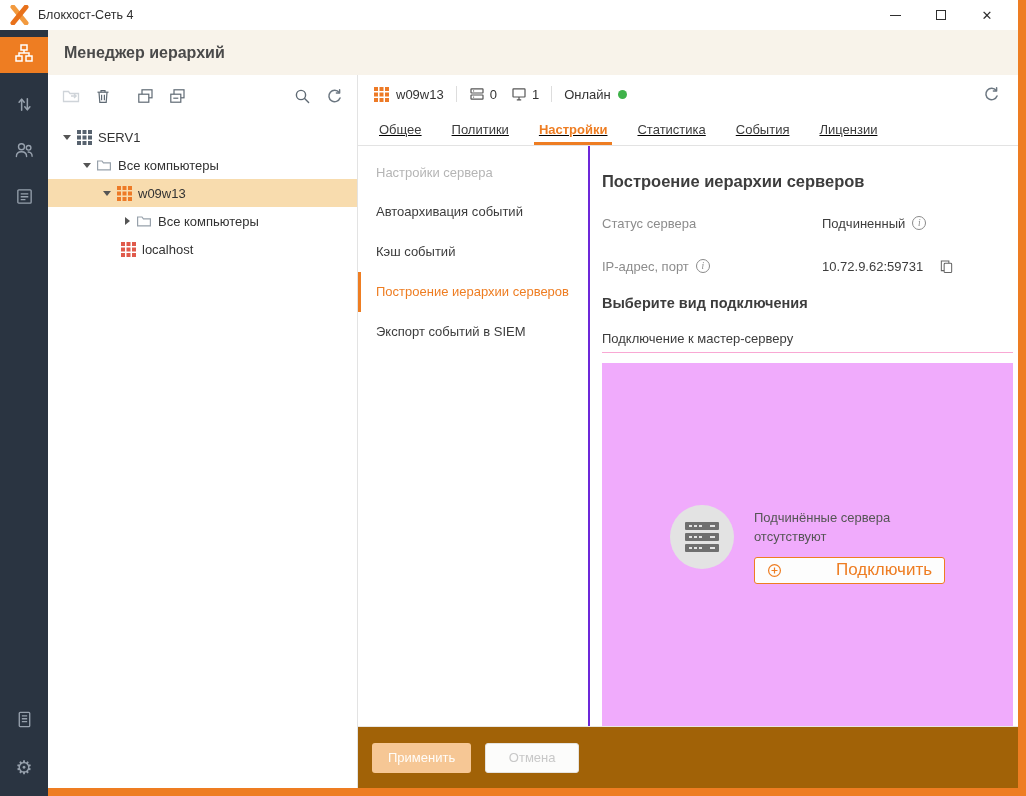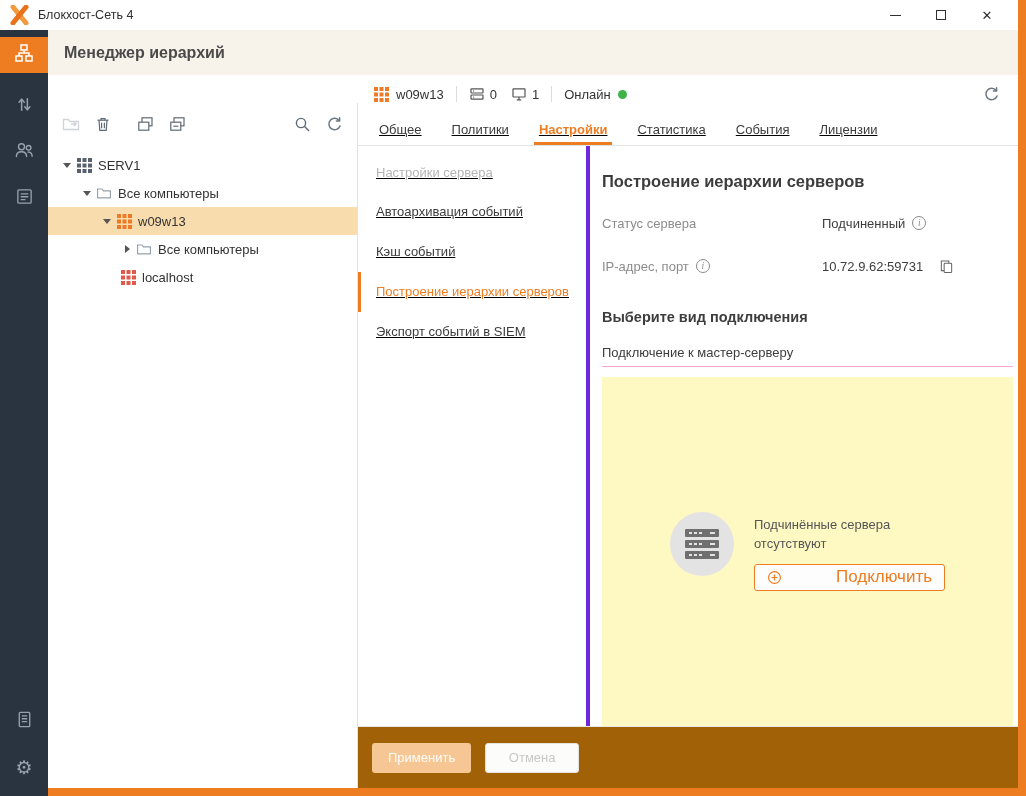--- a/index.html
+++ b/index.html
@@ -28,21 +28,21 @@
 
   
   .page-header { position:absolute; top:30px; left:48px; width:970px; height:45px; background:#f8f3ea;
     display:flex; align-items:center; padding-left:16px; }
   .page-header .title { font-size:16px; font-weight:bold; color:#4a4a4a; }
 
   
   .workspace { position:absolute; top:75px; left:48px; width:970px; height:713px; display:flex; background:#fff; }
 
   
-  .tree-panel { width:310px; border-right:1px solid #e3e3e3; display:flex; flex-direction:column;margin-top:28px; }
+  .tree-panel { width:310px; border-right:1px solid #e3e3e3; display:flex; flex-direction:column; }
   .tree-toolbar { height:42px; display:flex; align-items:center; padding:0 12px; }
   .tb-icon { width:22px; height:22px; display:flex; align-items:center; justify-content:center; cursor:pointer; }
   .tb-icon + .tb-icon { margin-left:10px; }
   .tb-icon.gap { margin-left:20px; }
   .tb-right { margin-left:auto; display:flex; }
   .tree { padding-top:6px; }
   .tree-row { height:28px; display:flex; align-items:center; font-size:13px; color:#333; cursor:pointer; }
   .tree-row.selected { background:#f8dcae; }
   .caret { width:14px; display:flex; justify-content:center; flex:0 0 14px; }
   .caret.down::before { content:""; border-left:4px solid transparent; border-right:4px solid transparent;
@@ -62,43 +62,43 @@
   .status { display:flex; align-items:center; font-size:13px; color:#333; }
   .dot { width:9px; height:9px; border-radius:50%; background:#3fb24a; margin-left:7px; }
   .sb-right { margin-left:auto; display:flex; align-items:center; }
 
   .tabs { height:33px; display:flex; align-items:stretch; border-bottom:1px solid #e3e3e3; padding-left:6px;text-decoration:underline; }
   .tab { position:relative; display:flex; align-items:center; padding:0 15px; font-size:13px; color:#3c3c3c; cursor:pointer; }
   .tab.active { color:#ee7d22; font-weight:bold; }
   .tab.active::after { content:""; position:absolute; left:10px; right:10px; bottom:0; height:3px; background:#ee7d22; }
 
   .settings-area { flex:1; display:flex; min-height:0; }
-  .settings-nav { width:232px; border-right:4px solid #6d28d9; padding-top:6px;text-decoration:underline; }
+  .settings-nav { width:232px; border-right:2px solid #6d28d9; padding-top:6px; }
   .nav-group-title { height:40px; display:flex; align-items:center; padding-left:18px; font-size:13px; color:#b5b5b5; }
   .nav-item { height:40px; display:flex; align-items:center; padding-left:15px; border-left:3px solid transparent;
     font-size:13px; color:#3c3c3c; cursor:pointer; line-height:1.25; }
   .nav-item.active { color:#ee7d22; border-left-color:#ee7d22; }
 
   .content { flex:1; display:flex; flex-direction:column; padding:26px 5px 0 12px; min-width:0; }
   .content h1 { font-size:16.5px; font-weight:bold; color:#3d3d3d; }
   .field-row { display:flex; align-items:center; margin-top:21px; height:22px; }
   .field-label { width:220px; font-size:13px; color:#8c8c8c; display:flex; align-items:center; }
   .field-value { font-size:13px; color:#3d3d3d; display:flex; align-items:center; }
   .info-i { display:inline-flex; align-items:center; justify-content:center; width:14px; height:14px;
     border:1px solid #8a8a8a; border-radius:50%; font-size:9.5px; color:#8a8a8a; margin-left:7px;
     font-family:"Liberation Serif", serif; font-style:italic; }
   .copy-btn { margin-left:16px; cursor:pointer; display:flex; }
-  .choose-title { margin-top:32px; font-size:14.5px; font-weight:bold; color:#3d3d3d; }
+  .choose-title { margin-top:18px; font-size:14.5px; font-weight:bold; color:#3d3d3d; }
   .conn-tabs { margin-top:14px; height:28px; display:flex; border-bottom:1px solid #f9a8d4; }
   .conn-tab { position:relative; display:flex; align-items:center; font-size:13px; color:#3c3c3c;
     margin-right:28px; cursor:pointer; }
   .conn-tab.active { color:#ee7d22; font-weight:bold; }
   .conn-tab.active::after { content:""; position:absolute; left:0; right:0; bottom:-1px; height:2px; background:#ee7d22; }
 
-  .empty-panel { flex:1; margin-top:10px; background:#fef9c3; display:flex; align-items:center; justify-content:center; }
+  .empty-panel { flex:1; margin-top:10px; background:#f0abfc; display:flex; align-items:center; justify-content:center; }
   .empty-cluster { display:flex; align-items:flex-start; }
   .empty-circle { width:64px; height:64px; border-radius:50%; background:#e3e3e3; display:flex;
     align-items:center; justify-content:center; margin-right:20px; }
   .empty-right { padding-top:4px; }
   .empty-text { width:170px; font-size:13px; color:#555; line-height:1.45; }
   .connect-btn { margin-top:10px; height:27px; display:inline-flex; align-items:center; padding:0 12px;
     border:1px solid #ee7d22; border-radius:3px; background:#fdfdfd; color:#ee7d22; font-size:17px; cursor:pointer;gap:47px; }
   .connect-btn .plus { margin-right:7px; display:flex; }
 
   .footer { height:62px; background:#a16207; border-top:1px solid #e9e7e3; display:flex; align-items:center; padding-left:14px; }

